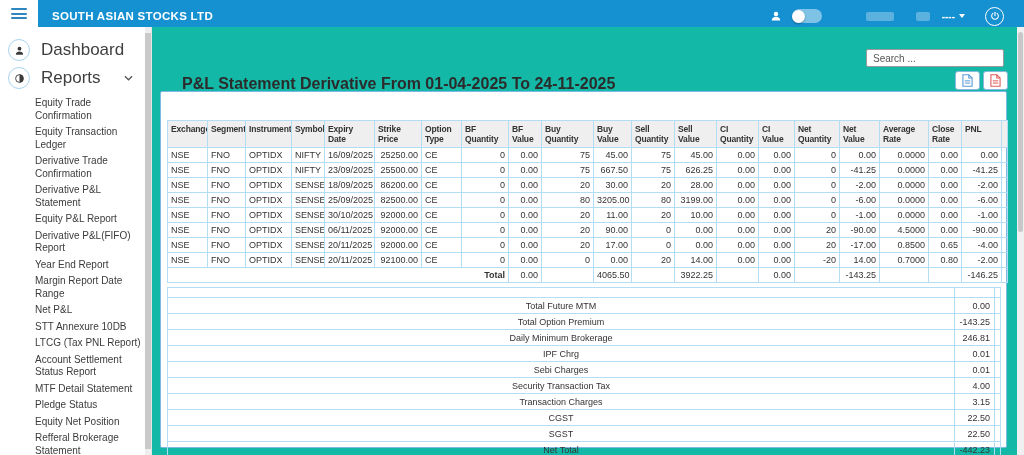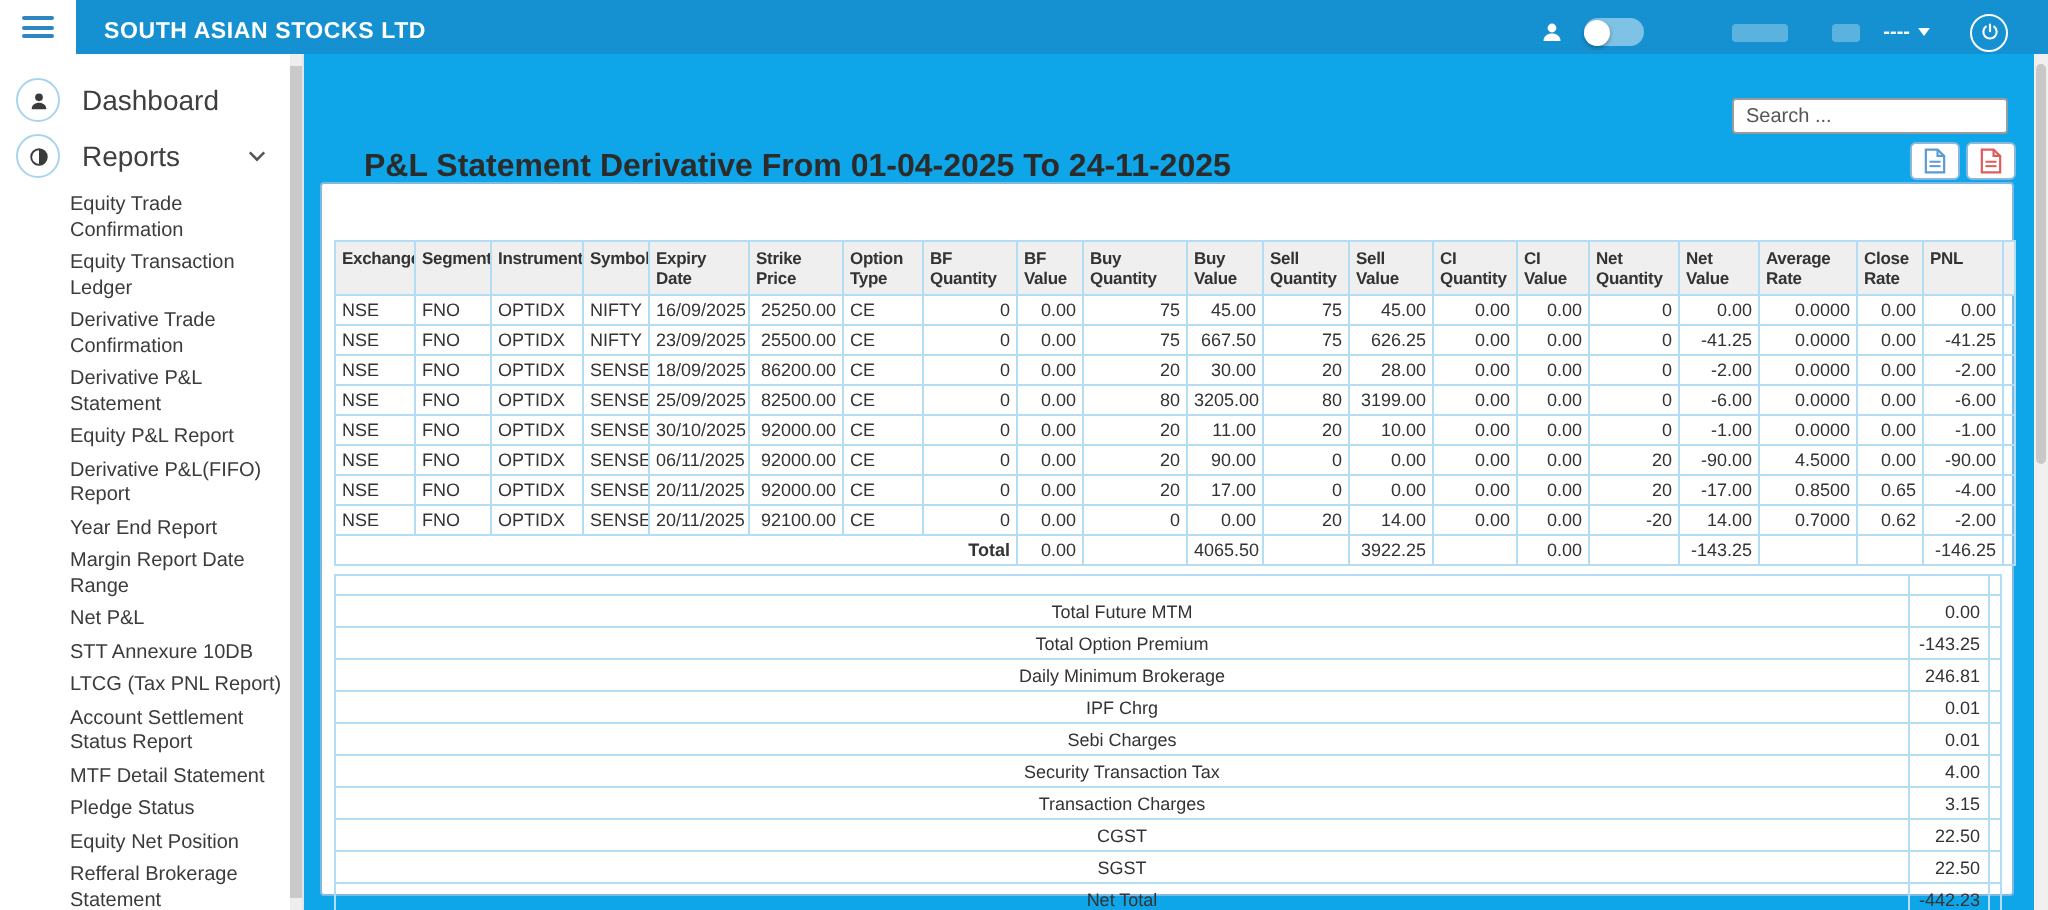--- a/index.html
+++ b/index.html
@@ -33,28 +33,28 @@
   .power-btn { width:19px; height:19px; border:1.5px solid #fff; border-radius:50%;
     display:flex; align-items:center; justify-content:center; cursor:pointer; }
   
   .sidebar { position:absolute; left:0; top:27px; width:151px; height:428px; background:#fff; }
   .side-scroll { position:absolute; right:0; top:0; width:6px; height:428px; background:#eeeeee; }
   .side-scroll .thumb { position:absolute; left:0; top:6px; width:6px; height:416px; background:#c9c9c9; }
   .side-inner { padding:10px 8px 0 8px; }
   .side-item { display:flex; align-items:center; height:26px; margin-bottom:2px; cursor:pointer; }
   .circ-icon { width:22px; height:22px; border:1.5px solid #a8d4ee; border-radius:50%; flex:none;
     display:flex; align-items:center; justify-content:center; }
-  .side-label { margin-left:11px; font-size:14px; color:#3f3f3f; }
+  .side-label { margin-left:11px; font-size:17px; color:#3f3f3f; }
   .side-chevron { margin-left:auto; margin-right:10px; }
   .side-subs { margin:6px 0 4px 0; }
   .side-sub { padding:0 0 0 27px; margin-bottom:4px; font-size:10px; line-height:12.5px;
     color:#3b3b3b; white-space:pre-line; cursor:pointer; }
   .main-divider { position:absolute; left:151px; top:27px; width:1px; height:428px; background:#e4e4e4; }
   
-  .main { position:absolute; left:152px; top:27px; width:865px; height:428px; background:#0ea5e9; }
+  .main { position:absolute; left:152px; top:27px; width:865px; height:428px; background:#14b8a6; }
   .search { position:absolute; top:22px; right:13px; width:138px; height:18px; border:1px solid #9a9a9a;
     border-radius:2px; background:#fff; font-size:10px; padding:0 6px; color:#333;
     font-family:"Liberation Sans", sans-serif; }
   .search::placeholder { color:#555; }
   .page-title { position:absolute; left:6px; top:48px; font-size:16px; font-weight:bold; color:#2b2b2b;margin-left:24px; }
   .export { position:absolute; right:9px; top:44px; display:flex; gap:3px; }
   .exp-btn { width:25px; height:19px; border:1px solid #8ab8dc; border-radius:3px; background:#fff;
     display:flex; align-items:center; justify-content:center; cursor:pointer; }
   .card { position:absolute; left:8px; top:64px; width:847px; height:357px; background:#fff;
     border:1px solid var(--cardborder); border-radius:2px; padding:28px 5px 0 6px; }
@@ -409,21 +409,21 @@
             <td class="num">0.00</td>
             <td class="num">0</td>
             <td class="num">0.00</td>
             <td class="num">20</td>
             <td class="num">14.00</td>
             <td class="num">0.00</td>
             <td class="num">0.00</td>
             <td class="num">-20</td>
             <td class="num">14.00</td>
             <td class="num">0.7000</td>
-            <td class="num">0.62</td>
+            <td class="num">0.80</td>
             <td class="num">-2.00</td>
             <td></td>
           </tr>
           <tr>
             <td colspan="8" class="total-label">Total</td>
             <td class="num">0.00</td>
             <td class="num"></td>
             <td class="num">4065.50</td>
             <td class="num"></td>
             <td class="num">3922.25</td>

